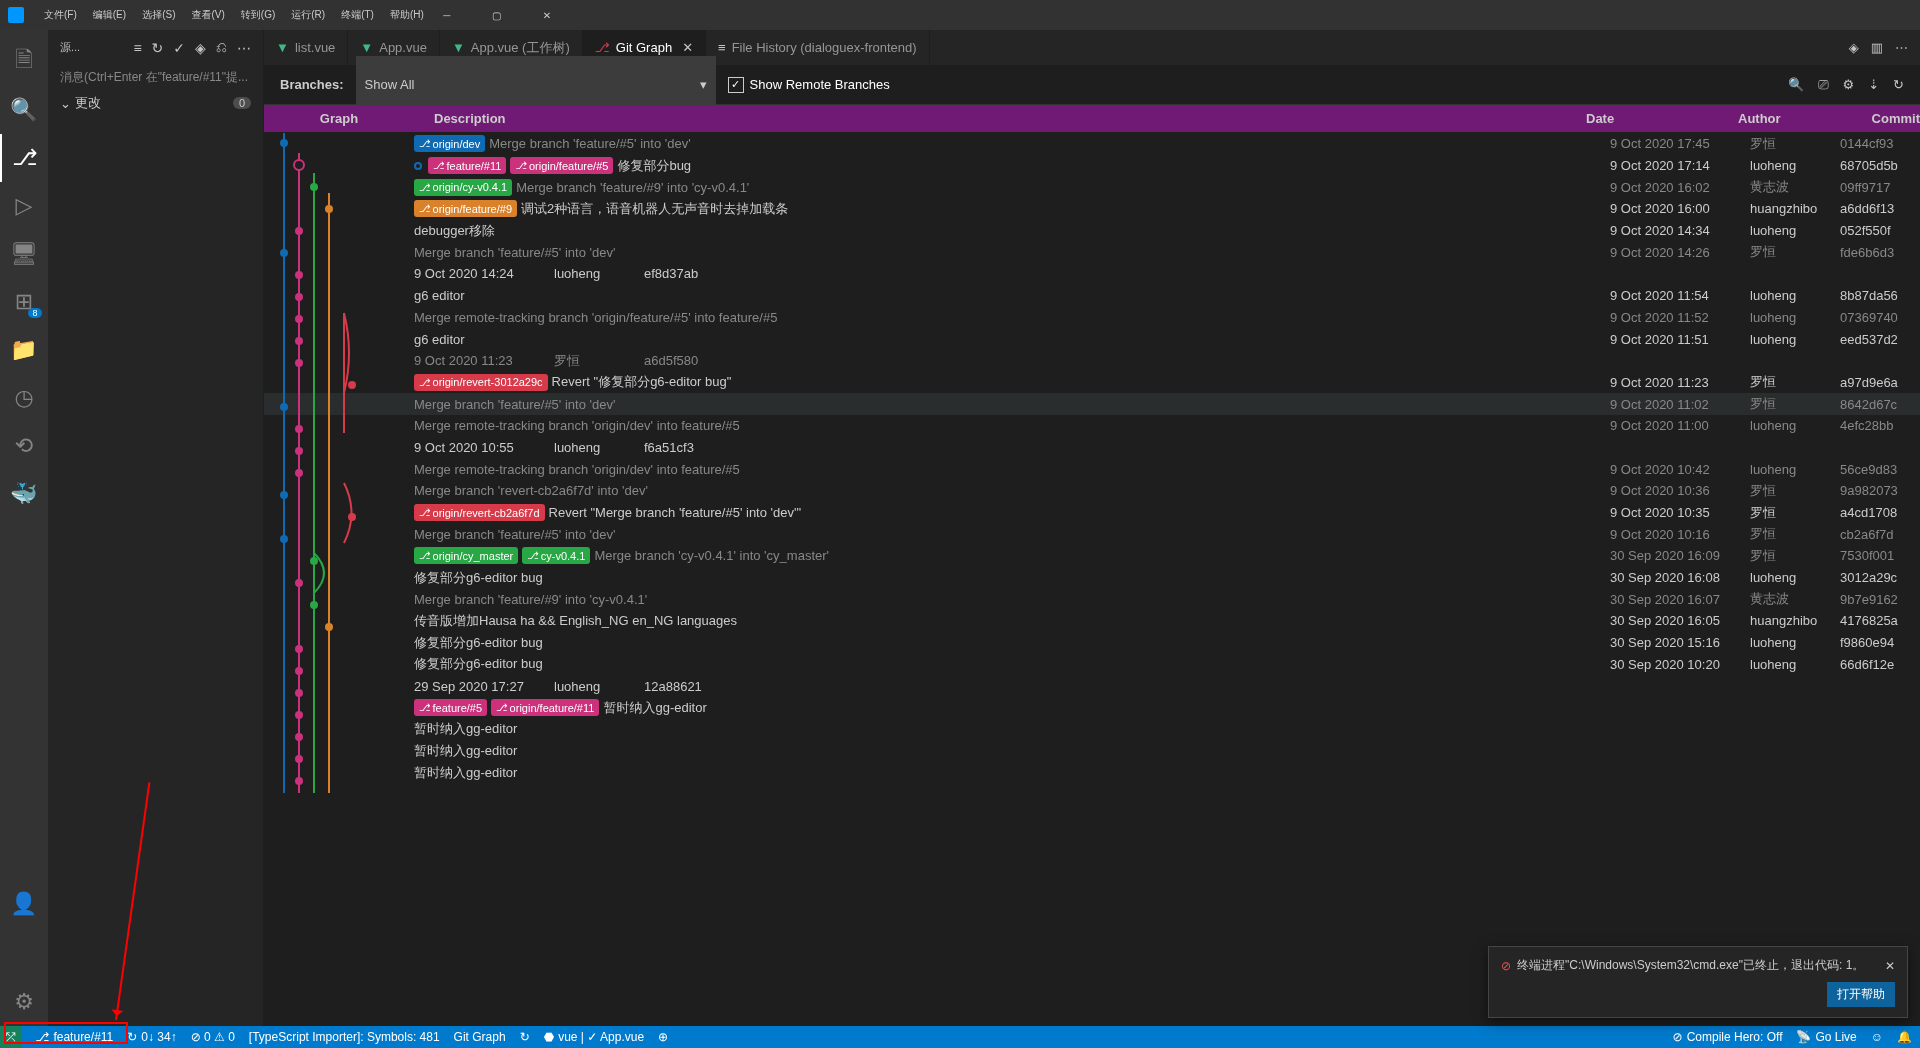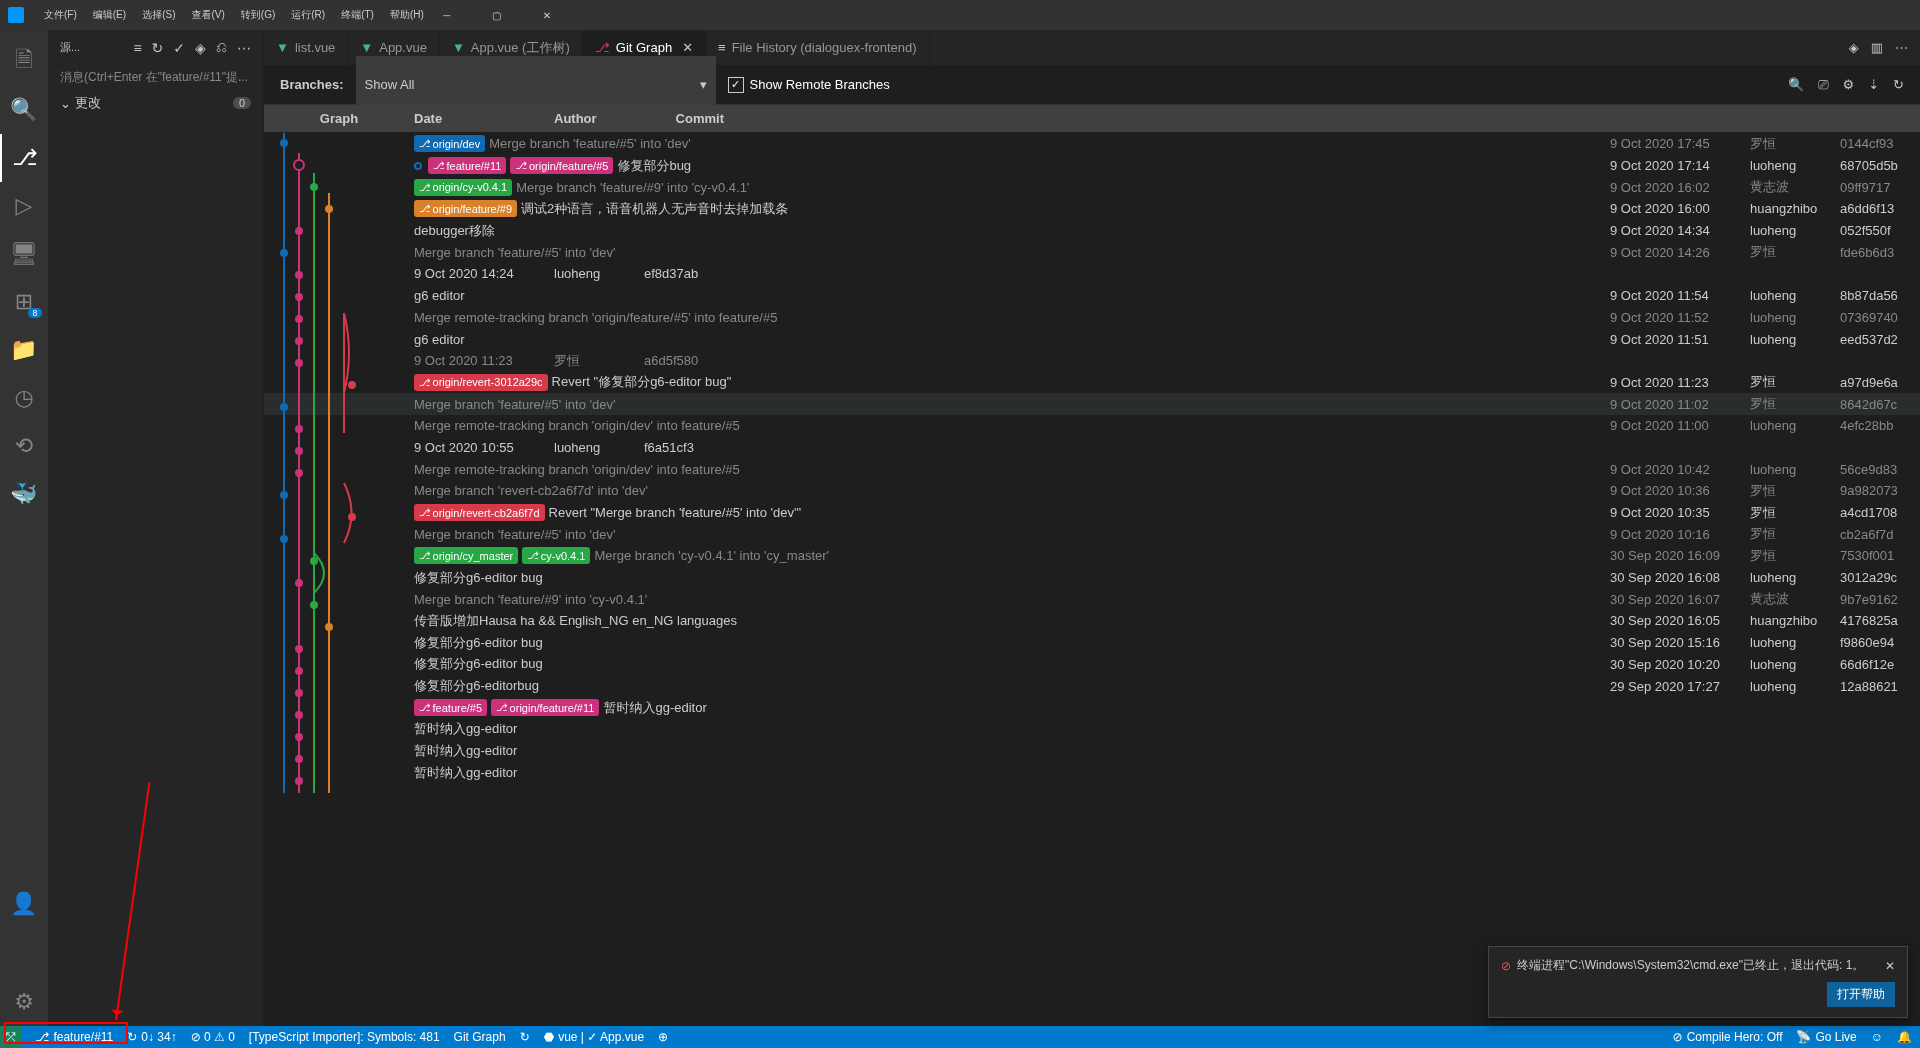--- a/index.html
+++ b/index.html
@@ -30,21 +30,21 @@
 .tab { height: 35px; display: flex; align-items: center; padding: 0 12px; gap: 6px; color: #969696; cursor: pointer; border-right: 1px solid #1e1e1e; font-size: 13px; }
 .tab.active { background: #1e1e1e; color: #fff; }
 .tab-close { margin-left: 4px; color: #c5c5c5; }
 .tabs-right { margin-left: auto; display: flex; gap: 12px; padding: 0 12px; color: #c5c5c5; }
 .gitgraph-toolbar { height: 40px; display: flex; align-items: center; padding: 0 16px; gap: 12px; border-bottom: 1px solid #333; }
 .branch-label { color: #ccc; font-weight: bold; }
 .branch-select { flex: 0 0 360px; background: #3c3c3c; border: 1px solid #3c3c3c; color: #ccc; padding: 20px 8px; display: flex; justify-content: space-between; align-items: center; cursor: pointer; }
 .checkbox { display: flex; align-items: center; gap: 6px; color: #fff; cursor: pointer; }
 .checkbox-box { width: 16px; height: 16px; border: 1px solid #ccc; display: flex; align-items: center; justify-content: center; color: #fff; font-size: 11px; }
 .toolbar-right { margin-left: auto; display: flex; gap: 14px; color: #c5c5c5; }
-.grid-header { height: 28px; display: flex; align-items: center; background: #404040; color: #ccc; font-weight: bold; font-size: 13px; border-bottom: 1px solid #1e1e1e; }
+.grid-header { height: 28px; display: flex; align-items: center; background: #701a75; color: #ccc; font-weight: bold; font-size: 13px; border-bottom: 1px solid #1e1e1e; gap: 12px; }
 .col-graph { width: 150px; text-align: center; }
 .col-desc { flex: 1; padding-left: 8px; }
 .col-date { width: 140px; text-align: left; }
 .col-author { width: 90px; text-align: left; }
 .col-commit { width: 80px; text-align: right; }
 .commit-rows { flex: 1; overflow-y: auto; position: relative; }
 .commit-row { height: 21.7px; display: flex; align-items: center; font-size: 13px; color: #ccc; }
 .commit-row.dim { color: #888; }
 .commit-row.selected { background: #2a2d2e; }
 .row-graph { width: 150px; height: 100%; }
@@ -180,20 +180,21 @@
         <span>🔍</span>
         <span>⎚</span>
         <span>⚙</span>
         <span>⇣</span>
         <span>↻</span>
       </div>
     </div>
 
     <div class="grid-header">
       <div class="col-graph">Graph</div>
+      <div class="col-desc">Description</div>
       <div class="col-date">Date</div>
       <div class="col-author">Author</div>
       <div class="col-commit">Commit</div>
     </div>
 
     <div class="commit-rows" id="commit-rows">
       <svg class="graph-svg" id="graph-svg" height="660">
         <line x1="20" y1="0" x2="20" y2="660" stroke="#0f6ab4"></line>
         <line x1="35" y1="20" x2="35" y2="660" stroke="#cc317c"></line>
         <line x1="50" y1="40" x2="50" y2="660" stroke="#28a745"></line>
@@ -454,23 +455,20 @@
           <div class="row-graph"></div>
           <div class="row-desc">
             <span>修复部分g6-editor bug</span>
           </div>
           <div class="row-date">30 Sep 2020 10:20</div>
           <div class="row-author">luoheng</div>
           <div class="row-commit">66d6f12e</div>
         </div>
         <div class="commit-row">
           <div class="row-graph"></div>
-          <div class="row-desc">
-            <span>修复部分g6-editorbug</span>
-          </div>
           <div class="row-date">29 Sep 2020 17:27</div>
           <div class="row-author">luoheng</div>
           <div class="row-commit">12a88621</div>
         </div>
         <div class="commit-row">
           <div class="row-graph"></div>
           <div class="row-desc">
             <span class="ref pink"><span class="ref-icon">⎇</span>feature/#5</span>
             <span class="ref pink"><span class="ref-icon">⎇</span>origin/feature/#11</span>
             <span>暂时纳入gg-editor</span>

